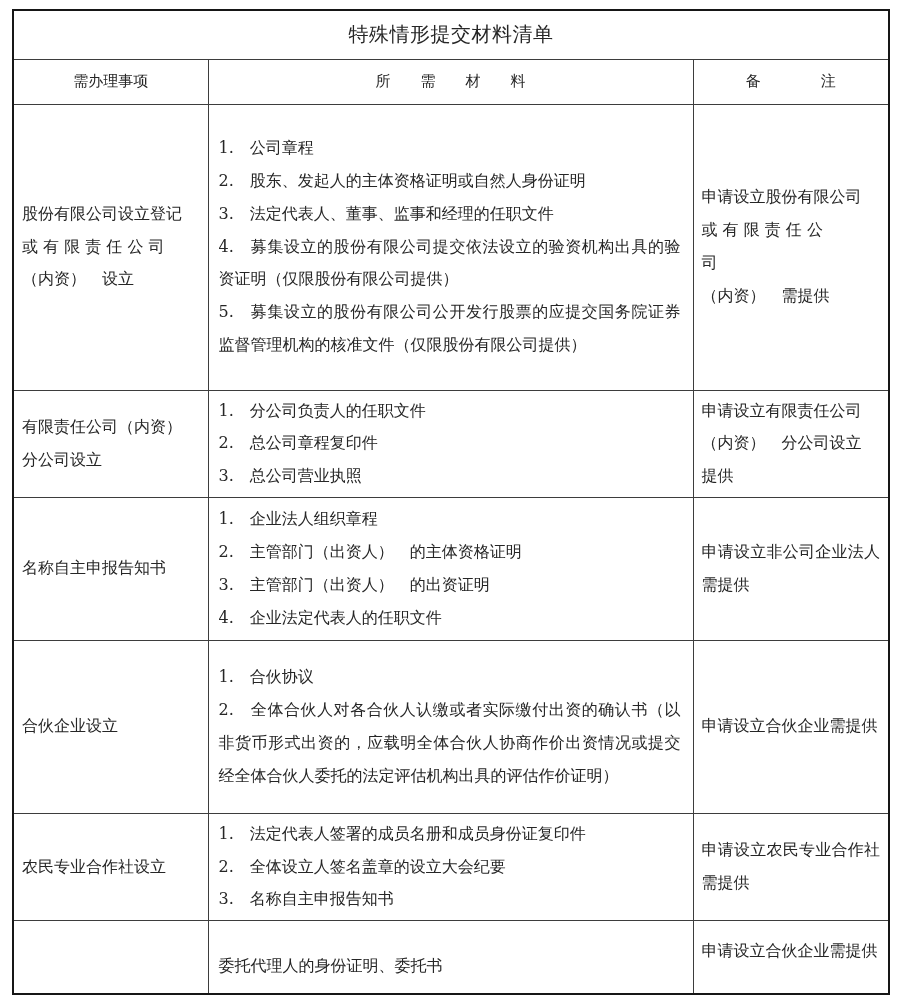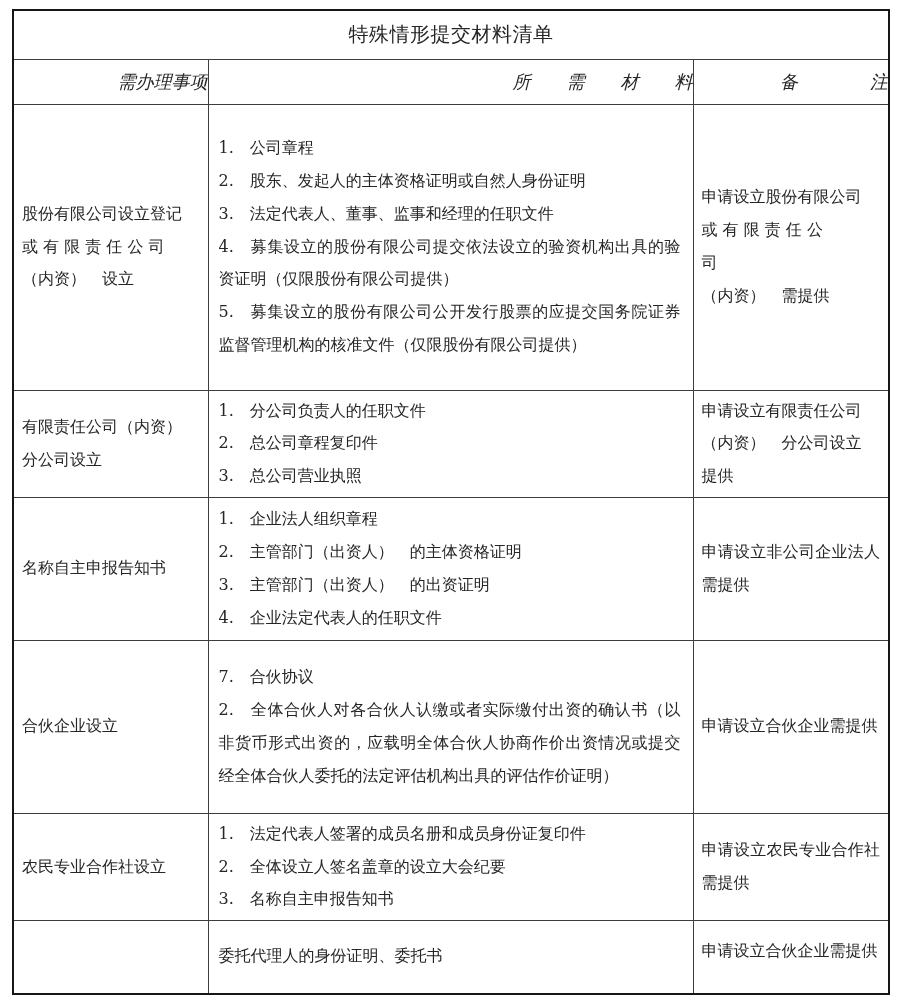--- a/index.html
+++ b/index.html
@@ -28,43 +28,42 @@
     vertical-align: middle;
     overflow: hidden;
     padding: 0;
   }
   .title-cell {
     text-align: center;
     font-size: 20px;
     letter-spacing: 0.5px;
   }
   .header-cell {
-    text-align: right;
-    font-size: 18px;
-    font-style: italic;
+    text-align: center;
+    font-size: 15px;
   }
   .item-cell {
     padding: 17px 8px;
     white-space: pre-line;
     text-align: justify;
     line-height: 2.05;
   }
   .materials-cell { padding: 4px 12px 4px 10px; }
   .materials-cell p {
     margin: 0;
     line-height: 2.05;
     text-align: justify;
   }
   .remark-cell {
     padding: 2px 8px;
     white-space: pre-line;
     text-align: justify;
     line-height: 2.05;
   }
-  .valign-bottom { vertical-align: bottom; padding-bottom: 20px; }
+  .valign-bottom { vertical-align: bottom; padding-bottom: 10px; }
   .valign-top { vertical-align: top; padding-top: 14px; }
   tr.title-row   { height: 49px; }
   tr.header-row  { height: 45px; }
   tr.row-0 { height: 286px; }
   tr.row-1 { height: 100px; margin-left: 15px; }
   tr.row-2 { height: 143px; }
   tr.row-3 { height: 173px; }
   tr.row-4 { height: 103px; }
   tr.row-5 { height: 73px; }
 </style>
@@ -127,21 +126,21 @@
         <p>2.　主管部门（出资人）　的主体资格证明</p>
         <p>3.　主管部门（出资人）　的出资证明</p>
         <p>4.　企业法定代表人的任职文件</p>
       </td>
       <td class="remark-cell">申请设立非公司企业法人需提供</td>
     </tr>
 
     <tr class="row-3">
       <td class="item-cell">合伙企业设立</td>
       <td class="materials-cell">
-        <p>7.　合伙协议</p>
+        <p>1.　合伙协议</p>
         <p>2.　全体合伙人对各合伙人认缴或者实际缴付出资的确认书（以非货币形式出资的，应载明全体合伙人协商作价出资情况或提交经全体合伙人委托的法定评估机构出具的评估作价证明）</p>
       </td>
       <td class="remark-cell">申请设立合伙企业需提供</td>
     </tr>
 
     <tr class="row-4">
       <td class="item-cell">农民专业合作社设立</td>
       <td class="materials-cell">
         <p>1.　法定代表人签署的成员名册和成员身份证复印件</p>
         <p>2.　全体设立人签名盖章的设立大会纪要</p>

